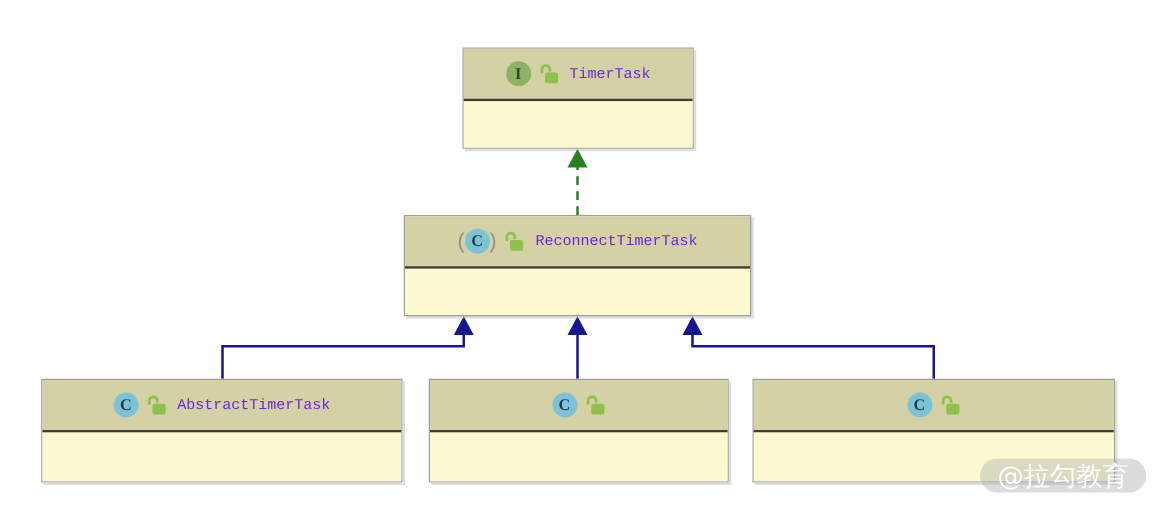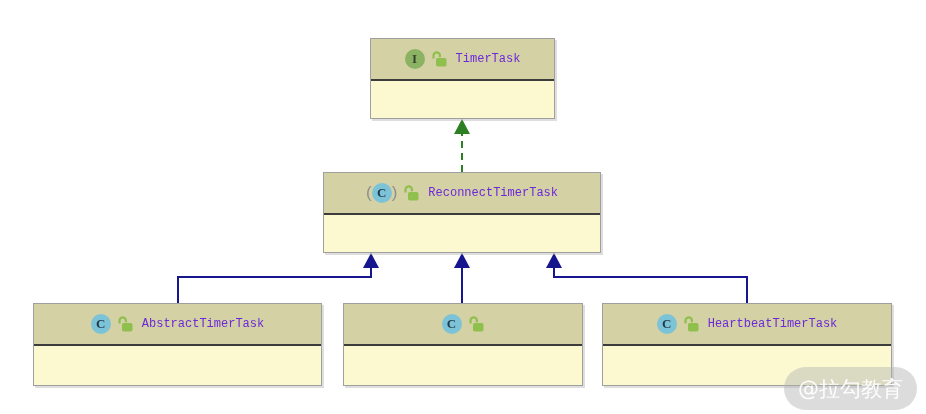--- a/index.html
+++ b/index.html
@@ -37,21 +37,21 @@
   .badge.interface { background:#8cb263; color:#33432e; }
   .badge.class { background:#7cc3d8; color:#1f3b4a; }
   .abstract-wrap { display:inline-flex; align-items:center; }
   .paren {
     color:#8f8f8f; font-size:17px; line-height:20px;
     font-family:"Liberation Sans", sans-serif;
   }
   .lock { display:inline-flex; margin-left:5px; flex:0 0 auto; }
   .connectors { position:absolute; left:0; top:0; pointer-events:none; }
   .watermark {
-    position:absolute; left:784px; top:367px; width:133px; height:43px;
+    position:absolute; left:784px; top:367px; width:133px; height:27px;
     border-radius:22px; background:rgba(178,178,178,0.45);
     display:flex; align-items:center; justify-content:center;
     color:rgba(255,255,255,0.95); font-size:21px;
     font-family:"DejaVu Sans", sans-serif;
   }
 </style>
 </head>
 <body>
 
 <div class="canvas">
@@ -140,21 +140,20 @@
 
   <div class="uml-box" style="left:602px;top:303px;width:290px;height:83px;">
     <div class="uml-header">
       <span class="badge class">C</span>
       <span class="lock">
         <svg width="18" height="18" viewBox="0 0 18 18">
           <path d="M3.5 8.5 V5.9 A3.2 3.2 0 0 1 9.9 5.4 V7.2" fill="none" stroke-width="2.2" stroke="#8fbf4d"></path>
           <rect x="6" y="8" width="10.5" height="8.5" rx="1.8" fill="#8fbf4d"></rect>
         </svg>
       </span>
-      <span class="uml-title">HeartbeatTimerTask</span>
     </div>
     <div class="uml-body"></div>
   </div>
 
   <div class="watermark">
     <span>@拉勾教育</span>
   </div>
 
 </div>
 

